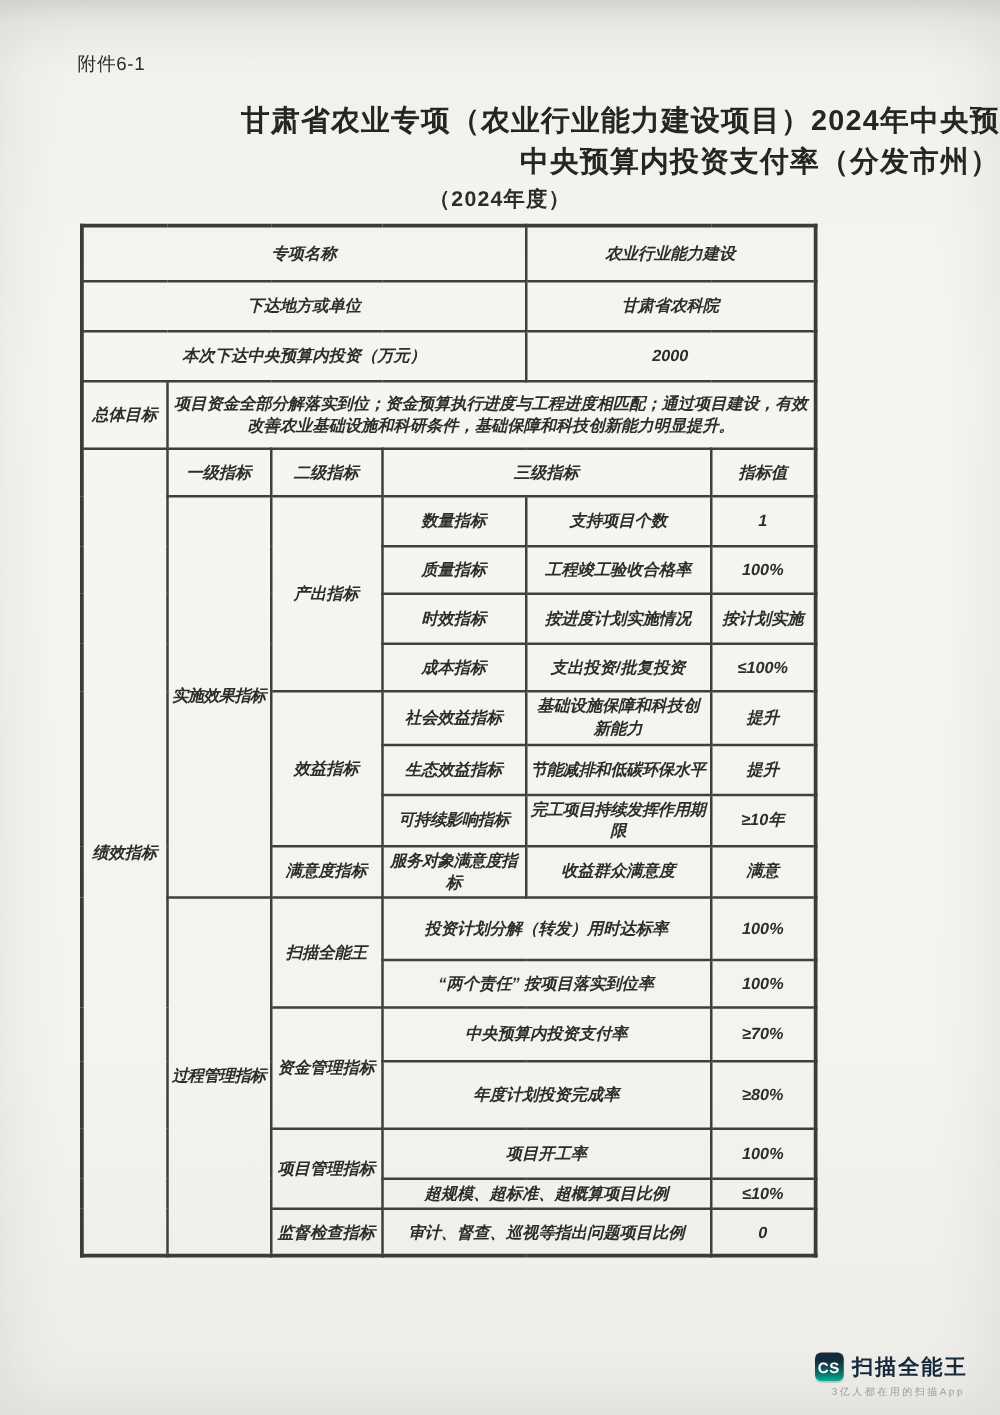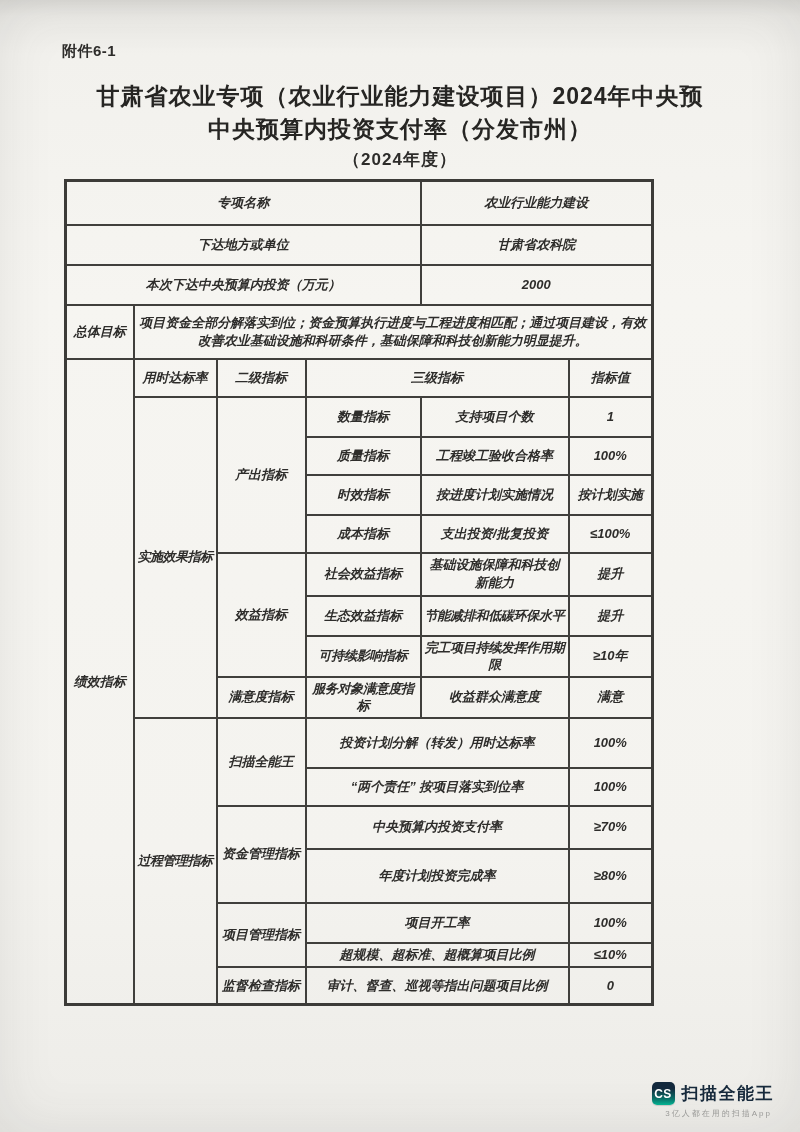--- a/index.html
+++ b/index.html
@@ -3,22 +3,22 @@
 <meta charset="utf-8">
 <style>
   html,body{margin:0;padding:0;}
   body{
     width:800px;height:1132px;position:relative;overflow:hidden;
     font-family:"Liberation Sans","DejaVu Sans",sans-serif;
     color:#2d2c2a;
     background:linear-gradient(180deg,#dddcd8 0px,#ebeae6 16px,#f2f1ed 55px,#f6f5f1 300px,#f4f3ef 850px,#edecE8 1132px);
   }
   .vignette{position:absolute;inset:0;box-shadow:inset 0 0 55px rgba(60,60,55,.10);pointer-events:none;}
-  .attachment{position:absolute;left:62px;top:42px;font-size:15px;font-weight:bold;letter-spacing:.5px;}
-  .title{position:absolute;left:0;right:0;top:80px;text-align:center;font-weight:bold;
+  .attachment{position:absolute;left:62px;top:42px;font-size:15px;font-weight:normal;letter-spacing:.5px;}
+  .title{position:absolute;left:0;right:0;top:80px;text-align:right;font-weight:bold;
          font-size:23px;line-height:1.42;letter-spacing:1px;color:#262523;}
   .subtitle{position:absolute;left:0;right:0;top:148px;text-align:center;font-weight:bold;font-size:17px;letter-spacing:1px;}
   table.doc{position:absolute;left:64px;top:179px;border-collapse:collapse;table-layout:fixed;
             border:3px solid #3c3b38;font-style:italic;}
   table.doc td{
     border:2px solid #403f3c;
     text-align:center;vertical-align:middle;
     font-size:13px;font-weight:bold;color:#2e2d2b;
     padding:2px 3px;line-height:1.35;
   }
@@ -72,21 +72,21 @@
       <td colspan="2">2000</td>
     </tr>
 
     <tr style="height:54px">
       <td>总体目标</td>
       <td colspan="5" class="goal">项目资金全部分解落实到位；资金预算执行进度与工程进度相匹配；通过项目建设，有效改善农业基础设施和科研条件，基础保障和科技创新能力明显提升。</td>
     </tr>
 
     <tr style="height:38px">
       <td rowspan="16">绩效指标</td>
-      <td>用时达标率</td>
+      <td>一级指标</td>
       <td>二级指标</td>
       <td colspan="2">三级指标</td>
       <td>指标值</td>
     </tr>
 
     <tr style="height:40px">
       <td rowspan="8" class="tight">实施效果指标</td>
       <td rowspan="4">产出指标</td>
       <td>数量指标</td>
       <td>支持项目个数</td>

